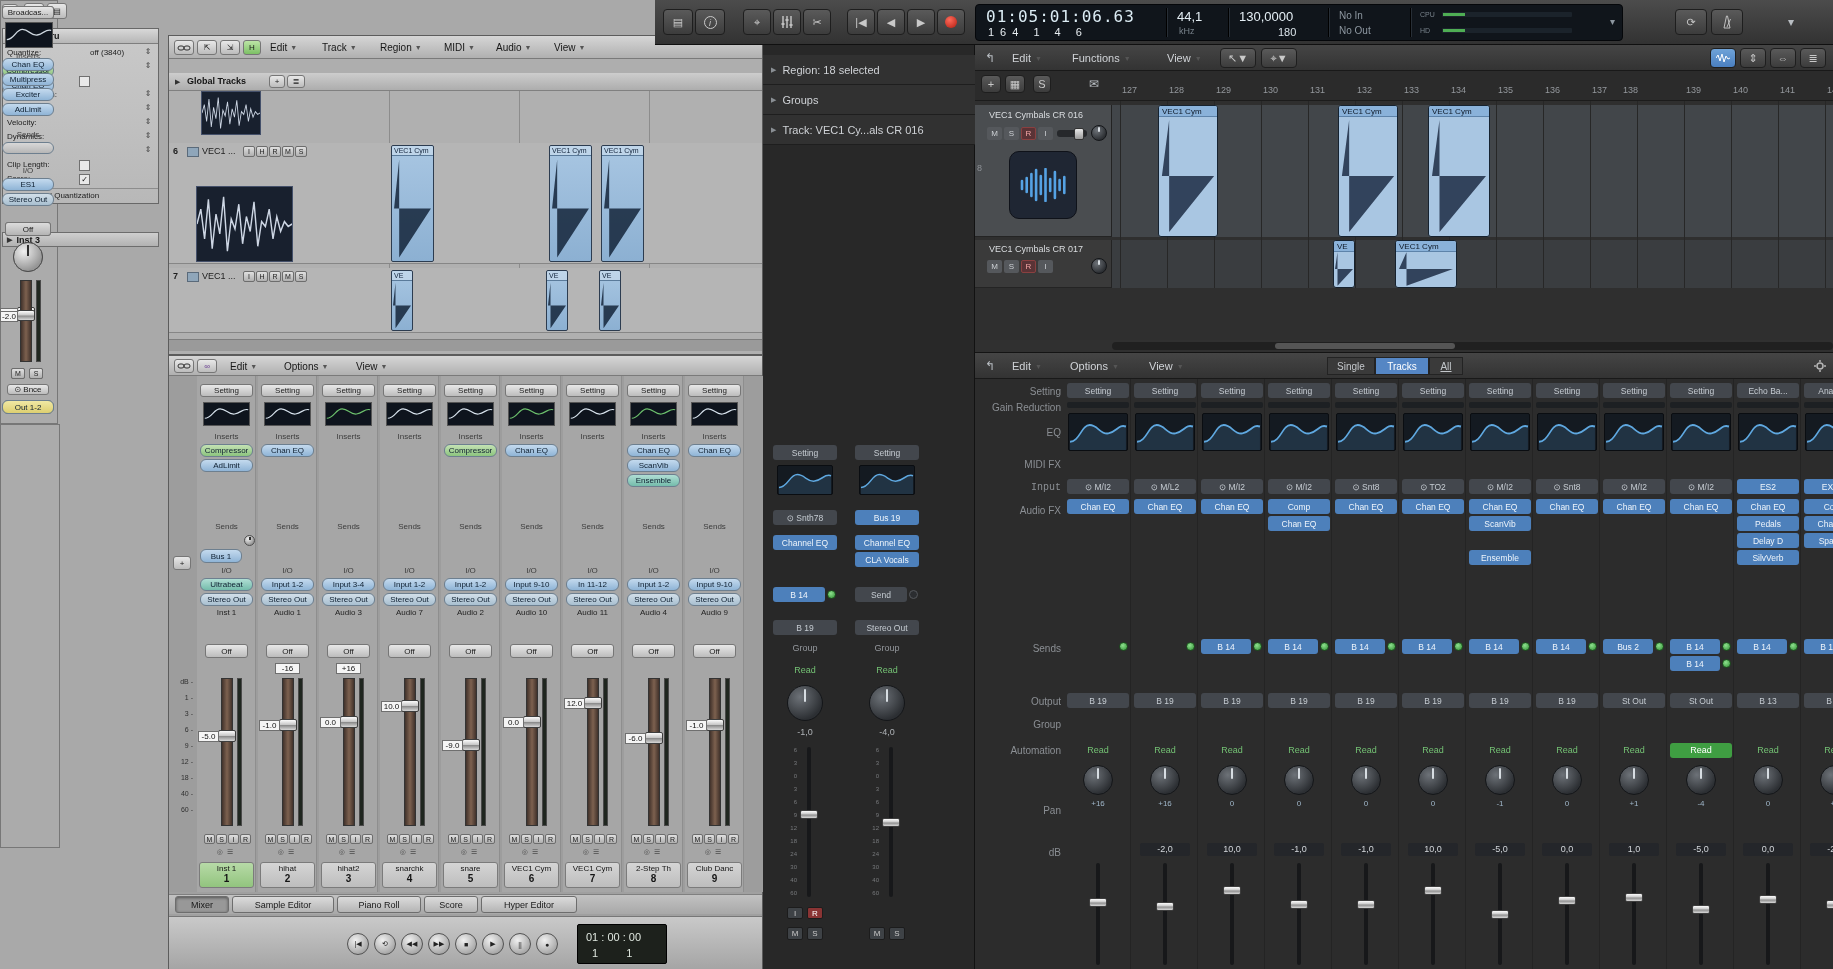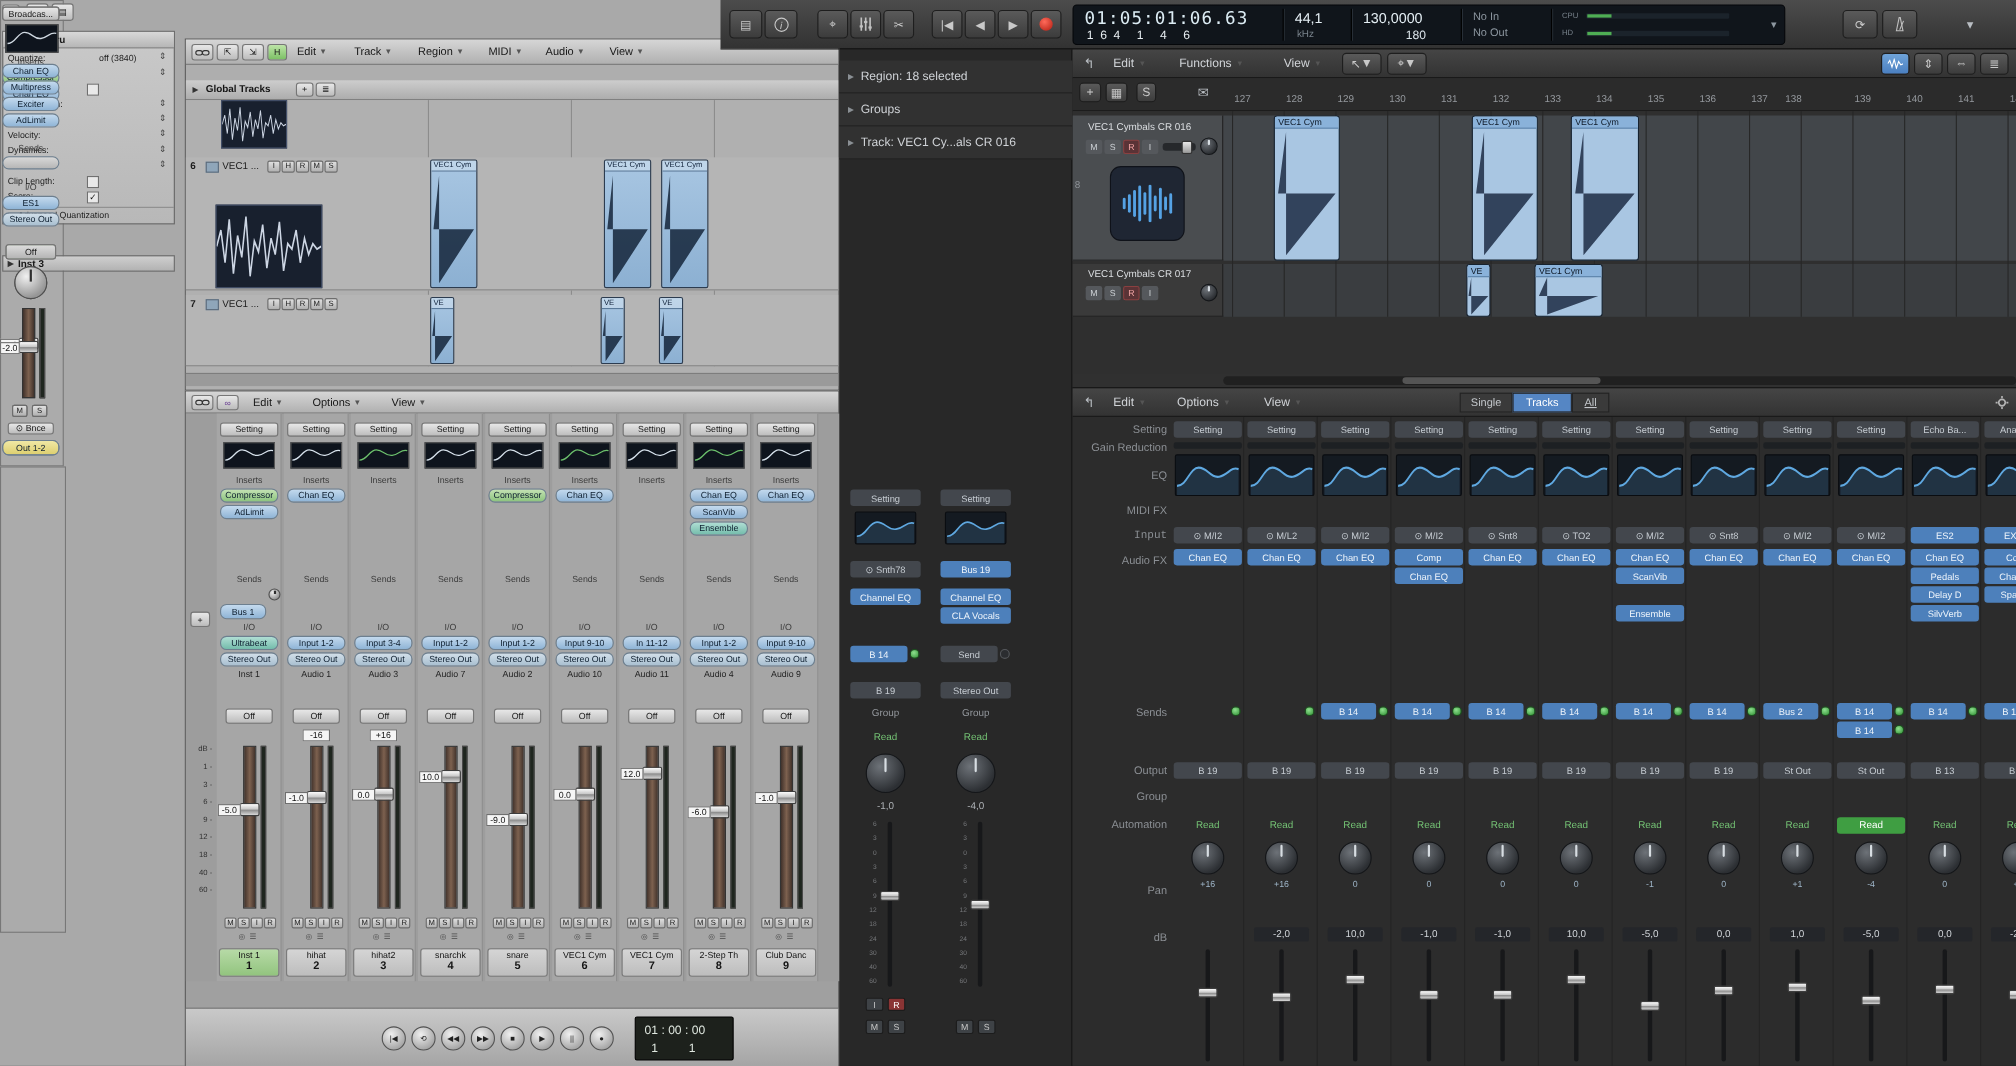--- a/index.html
+++ b/index.html
@@ -640,20 +640,27 @@
             <div class="tbtn" style="position: absolute; left: 19px; top: 458px; width: 11px; height: 10px;">S</div>
             <div class="tbtn" style="position: absolute; left: 31px; top: 458px; width: 11px; height: 10px;">I</div>
             <div class="tbtn" style="position: absolute; left: 43px; top: 458px; width: 11px; height: 10px;">R</div>
             <div class="cicons" style="position: absolute; left: 10px; top: 472px; width: 40px; height: 10px;">◎☰</div>
             <div class="cplate" style="position: absolute; left: 2px; top: 486px; width: 55px; height: 26px;">
               <div class="cpname" style="position: relative;">Club Danc</div>
               <div class="cpnum" style="position: relative;">9</div>
             </div>
           </div>
         </div>
+      <div id="cm-tabs">
+          <div class="ctab active" style="position: absolute; left: 6px; top: 1px; width: 54px; height: 17px;">Mixer</div>
+          <div class="ctab" style="position: absolute; left: 63px; top: 1px; width: 102px; height: 17px;">Sample Editor</div>
+          <div class="ctab" style="position: absolute; left: 168px; top: 1px; width: 84px; height: 17px;">Piano Roll</div>
+          <div class="ctab" style="position: absolute; left: 255px; top: 1px; width: 54px; height: 17px;">Score</div>
+          <div class="ctab" style="position: absolute; left: 312px; top: 1px; width: 96px; height: 17px;">Hyper Editor</div>
+        </div>
       <div id="cm-transport">
         <div id="clcd">
           <div class="clcd-time">01 : 00 : 00</div>
           <div class="clcd-pos">
               <span>1</span>
               <span>1</span>
             </div>
         </div>
       <div class="cir" style="position: absolute; left: 178px; top: 16px; width: 22px; height: 22px;">|◀</div>
           <div class="cir" style="position: absolute; left: 205px; top: 16px; width: 22px; height: 22px;">⟲</div>

